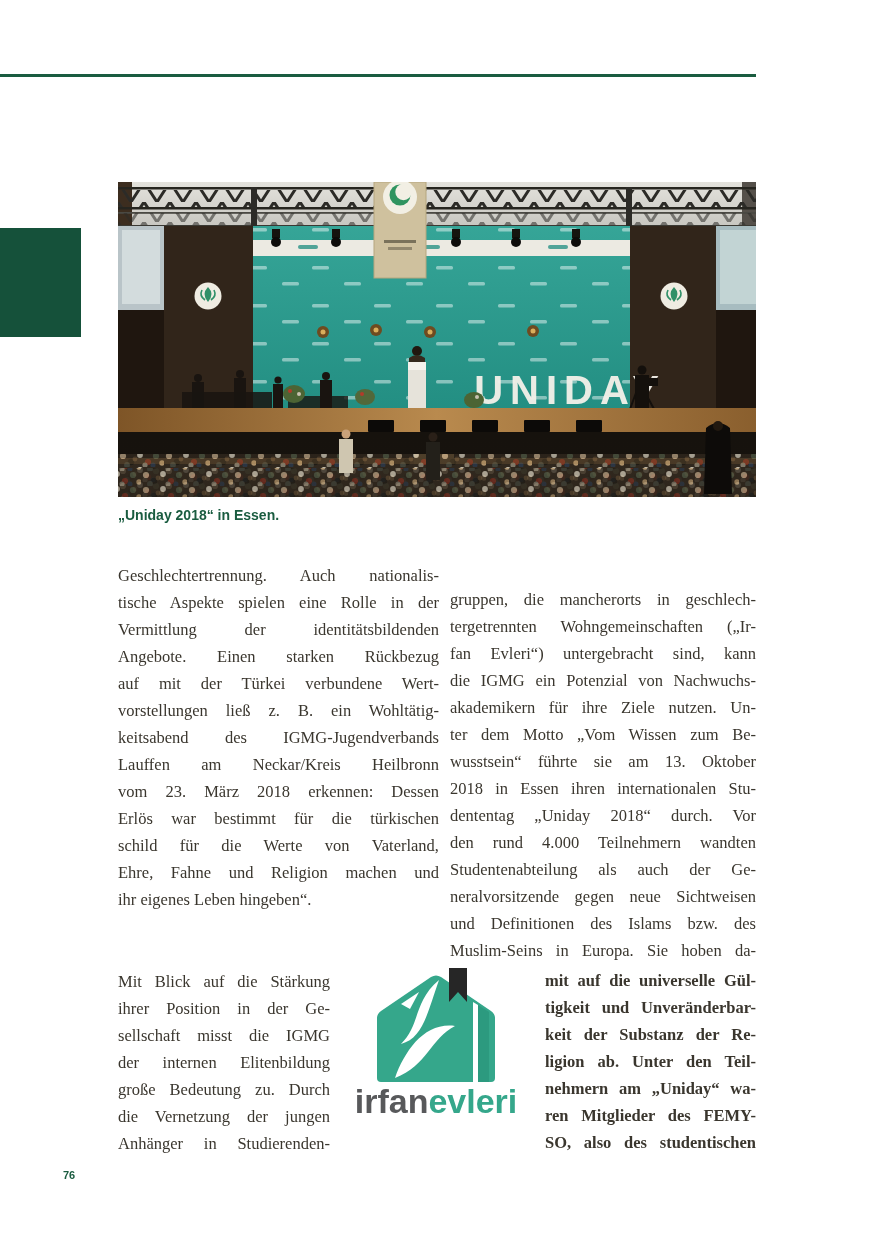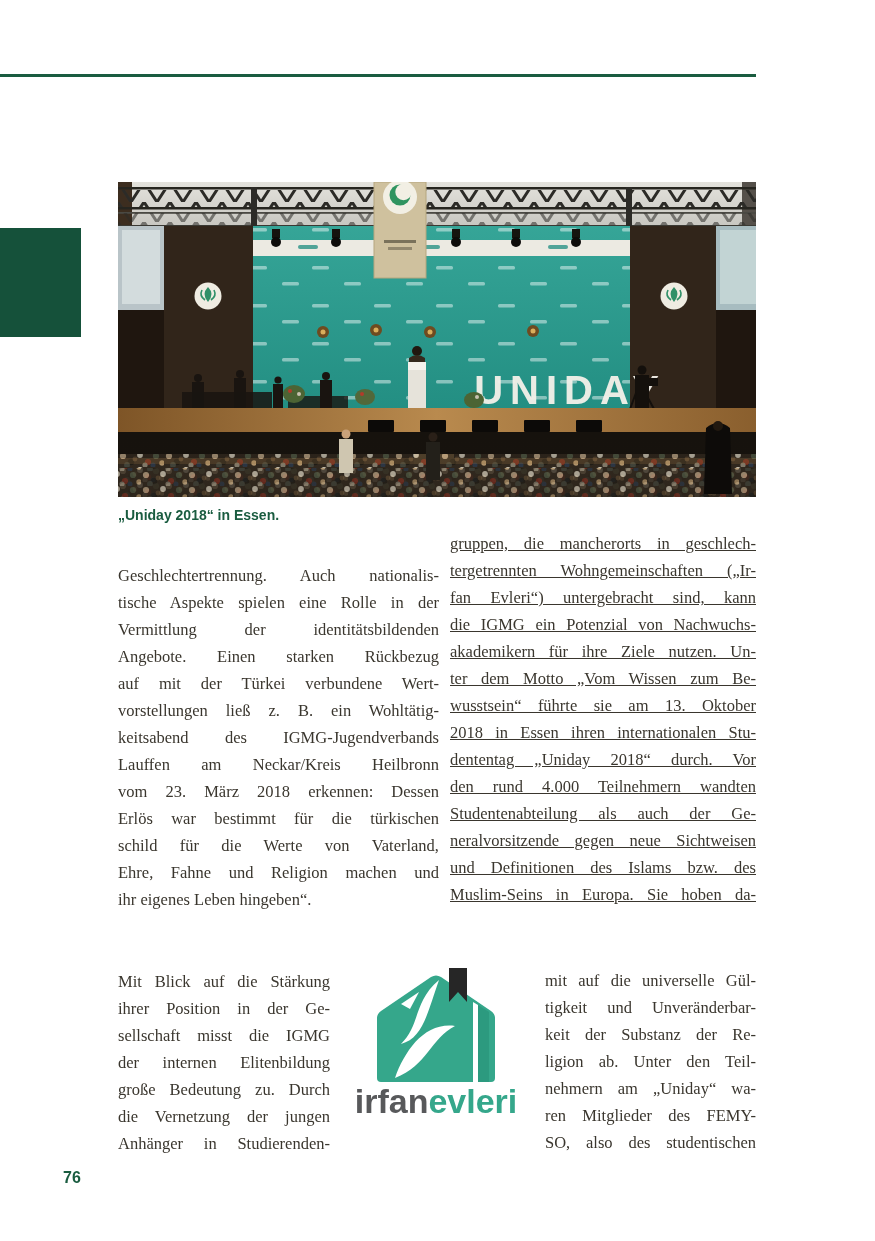--- a/index.html
+++ b/index.html
@@ -28,21 +28,21 @@
   .textblock .line.endpara{text-align-last:left;}
 
   .logo-box{position:absolute;left:345px;top:964px;width:182px;height:182px;text-align:center;}
   .logo-box svg{display:block;margin:0 auto;}
   .logo-word{font-family:"Liberation Sans",sans-serif;font-weight:bold;font-size:34px;
     letter-spacing:0px;line-height:1;}
   .logo-word .w1{color:var(--logo-gray,#58595B);}
   .logo-word .w2{color:var(--logo-green,#35A78B);}
 
   .page-number{position:absolute;left:63px;top:1169px;
-    font-family:"Liberation Sans",sans-serif;font-weight:bold;font-size:16px;
+    font-family:"Liberation Sans",sans-serif;font-weight:bold;font-size:11px;
     color:var(--accent-green,#1A5C40);}
 </style>
 </head>
 <body>
 
 <div class="page">
 
   <div class="header-rule"></div>
 
   <div class="side-tab"></div>
@@ -271,38 +271,38 @@
   <div class="textblock" style="left:118px;top:968px;width:212px;">
       <div class="line">Mit Blick auf die Stärkung</div>
       <div class="line">ihrer Position in der Ge-</div>
       <div class="line">sellschaft misst die IGMG</div>
       <div class="line">der internen Elitenbildung</div>
       <div class="line">große Bedeutung zu. Durch</div>
       <div class="line">die Vernetzung der jungen</div>
       <div class="line">Anhänger in Studierenden-</div>
     </div>
 
-  <div class="textblock" style="left:450px;top:530px;width:306px;text-decoration:underline;">
+  <div class="textblock" style="left:450px;top:586px;width:306px;">
       <div class="line">gruppen, die mancherorts in geschlech-</div>
       <div class="line">tergetrennten Wohngemeinschaften („Ir-</div>
       <div class="line">fan Evleri“) untergebracht sind, kann</div>
       <div class="line">die IGMG ein Potenzial von Nachwuchs-</div>
       <div class="line">akademikern für ihre Ziele nutzen. Un-</div>
       <div class="line">ter dem Motto „Vom Wissen zum Be-</div>
       <div class="line">wusstsein“ führte sie am 13. Oktober</div>
       <div class="line">2018 in Essen ihren internationalen Stu-</div>
       <div class="line">dententag „Uniday 2018“ durch. Vor</div>
       <div class="line">den rund 4.000 Teilnehmern wandten</div>
       <div class="line">Studentenabteilung als auch der Ge-</div>
       <div class="line">neralvorsitzende gegen neue Sichtweisen</div>
       <div class="line">und Definitionen des Islams bzw. des</div>
       <div class="line">Muslim-Seins in Europa. Sie hoben da-</div>
     </div>
 
-  <div class="textblock" style="left:545px;top:967px;width:211px;">
+  <div class="textblock" style="left:545px;top:967px;width:211px;font-weight:bold;">
       <div class="line">mit auf die universelle Gül-</div>
       <div class="line">tigkeit und Unveränderbar-</div>
       <div class="line">keit der Substanz der Re-</div>
       <div class="line">ligion ab. Unter den Teil-</div>
       <div class="line">nehmern am „Uniday“ wa-</div>
       <div class="line">ren Mitglieder des FEMY-</div>
       <div class="line">SO, also des studentischen</div>
     </div>
 
   <div class="logo-box">

